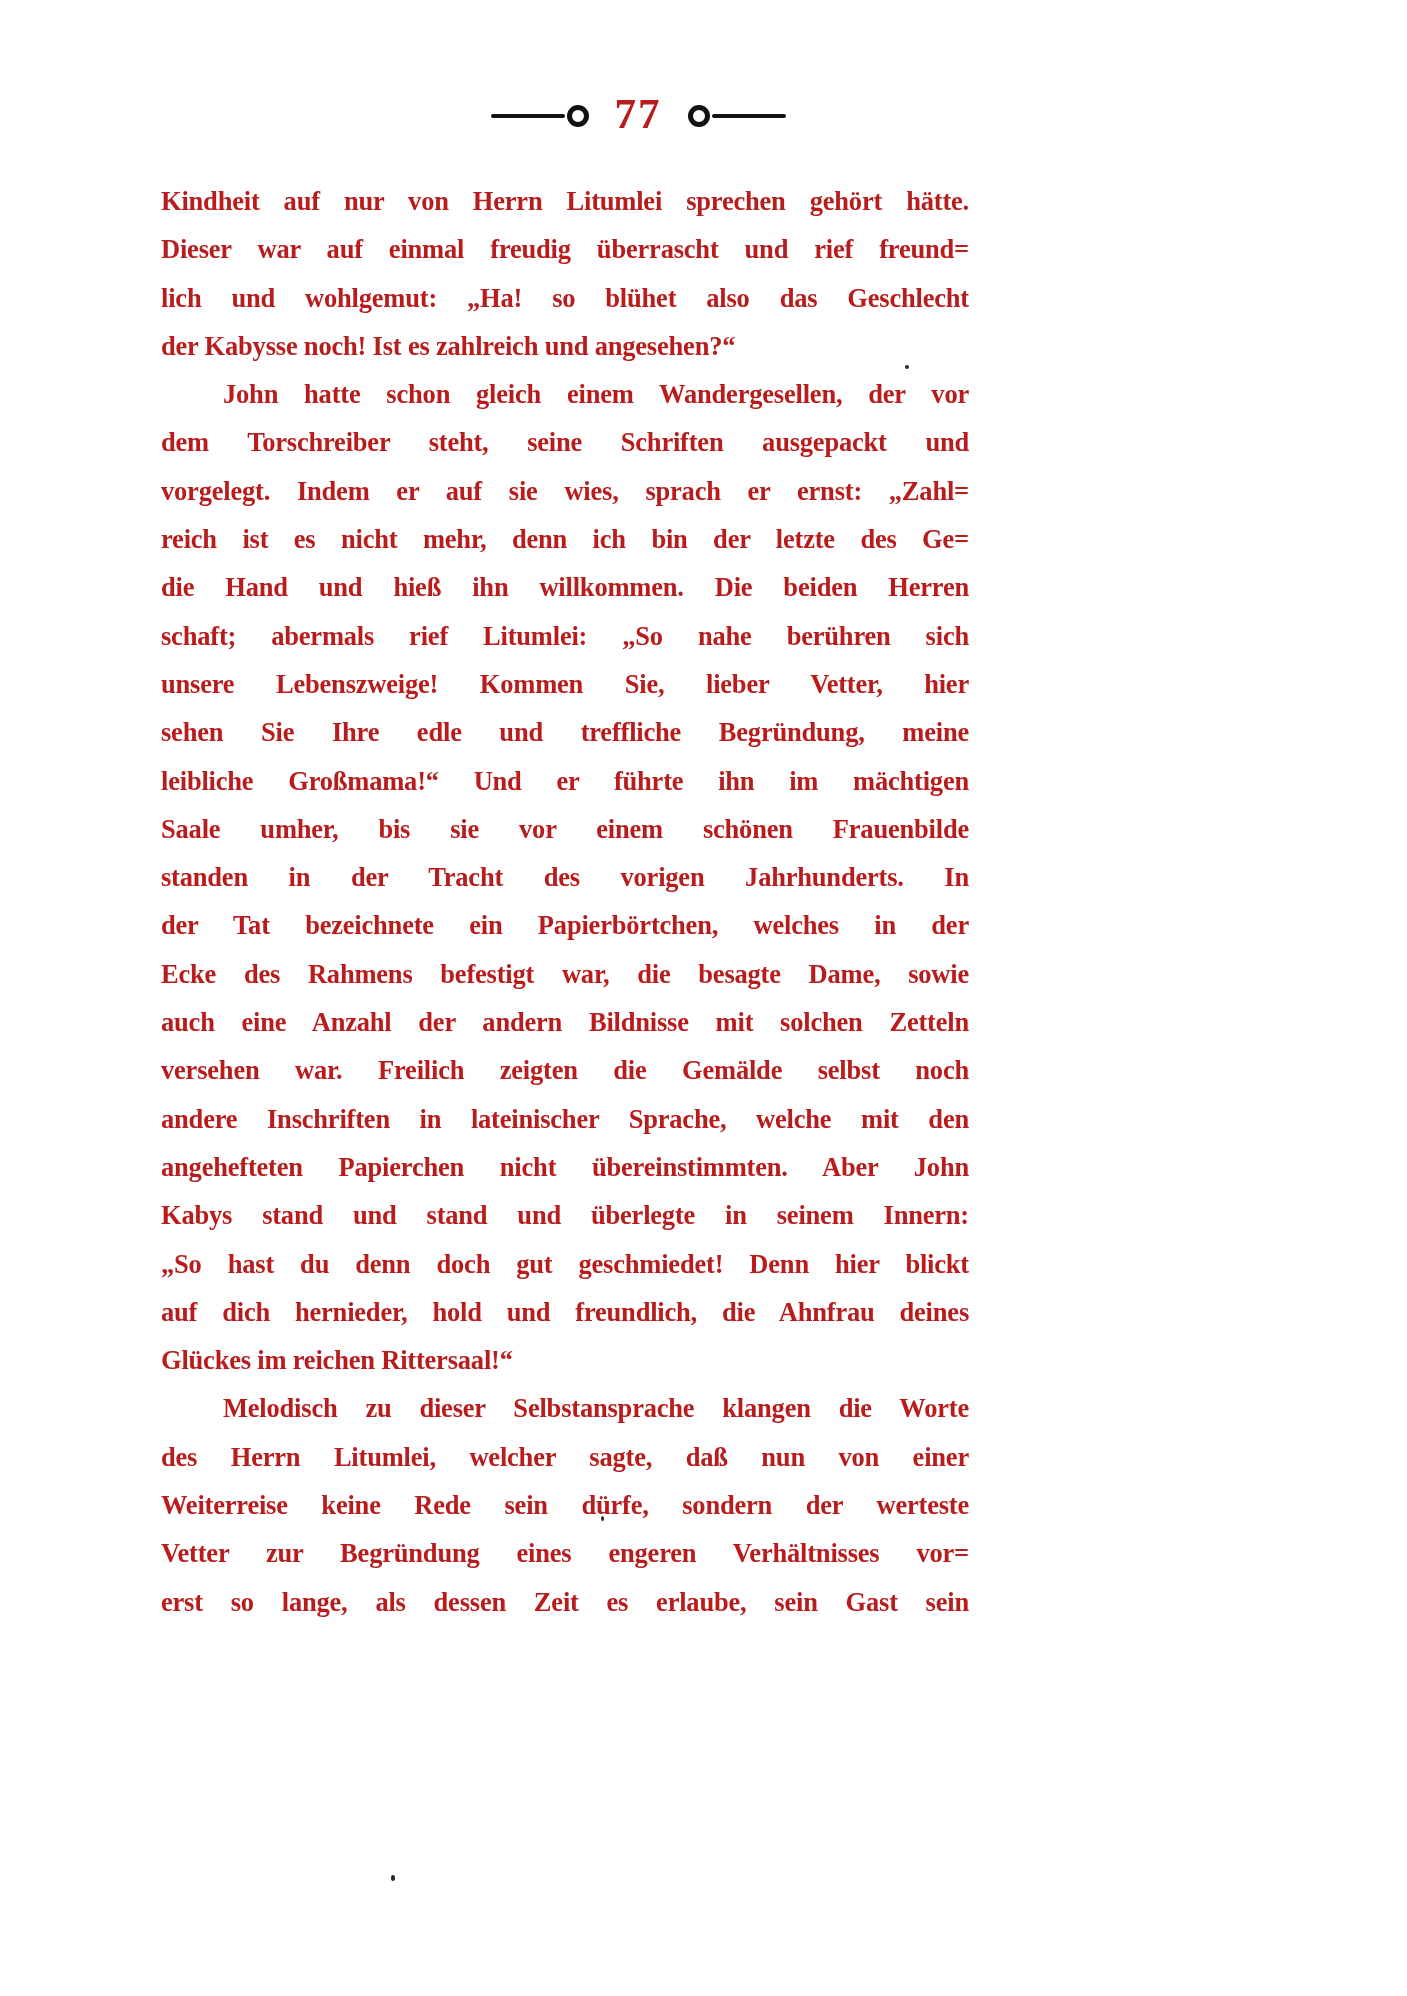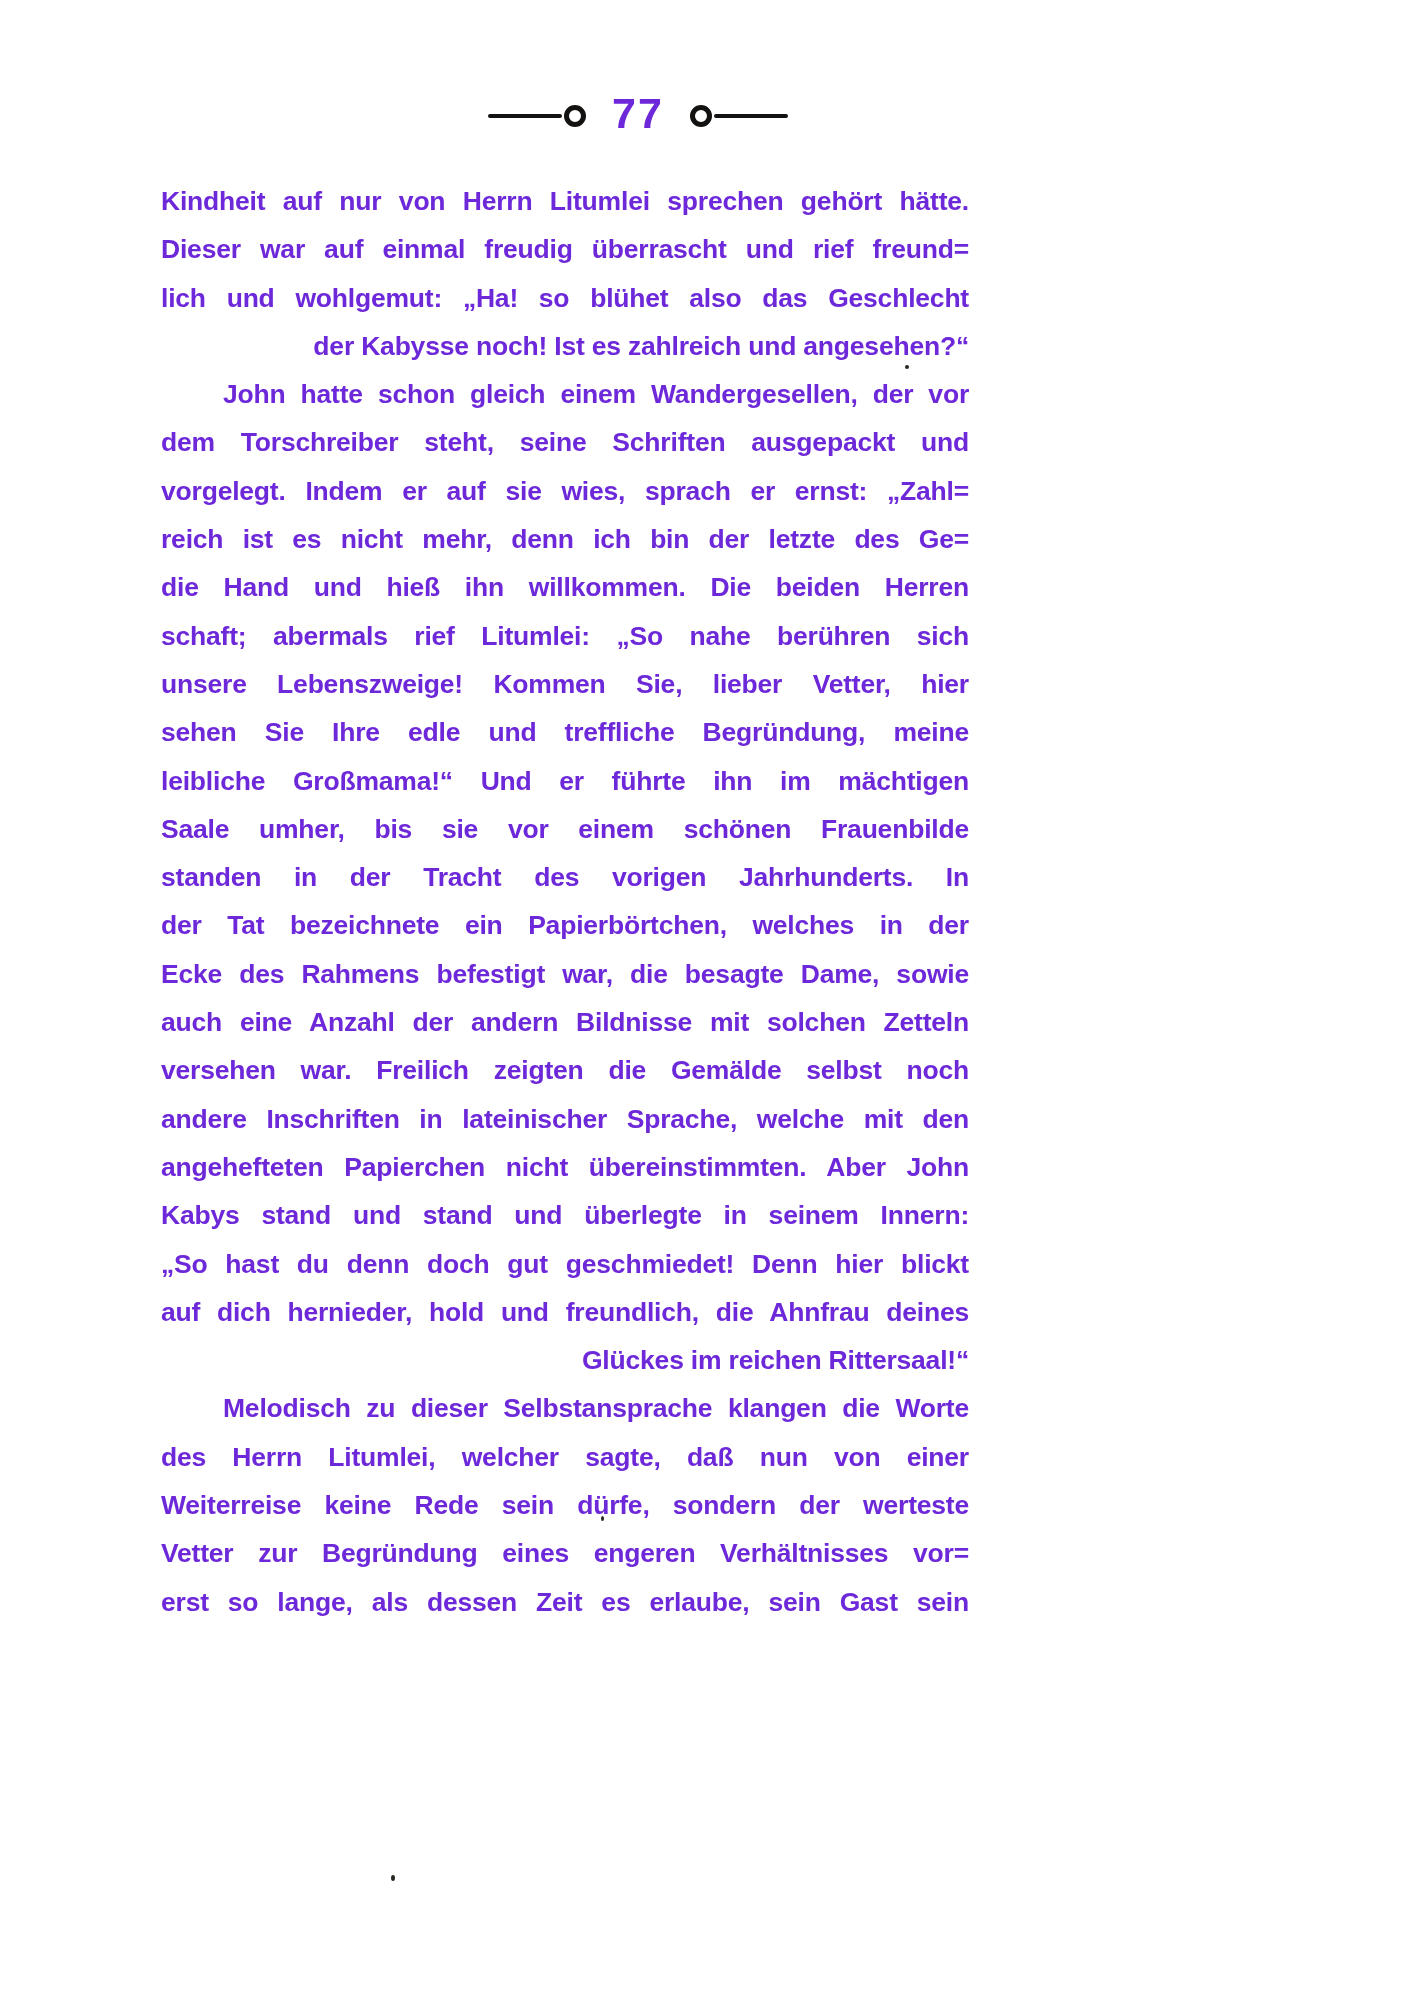--- a/index.html
+++ b/index.html
@@ -6,22 +6,22 @@
     margin: 0;
     padding: 0;
     background: #ffffff;
   }
   .page {
     position: relative;
     width: 1276px;
     height: 1996px;
     background: #ffffff;
     overflow: hidden;
-    font-family: Liberation Sans, sans-serif;
-    color: #6d28d9;
+    font-family: Liberation Serif, serif;
+    color: #b91c1c;
   }
   
   .running-head {
     position: absolute;
     top: 88px;
     left: 0;
     width: 100%;
     height: 56px;
     display: flex;
     align-items: center;
@@ -57,21 +57,21 @@
     top: 186px;
     width: 808px;
   }
   .line {
     height: 48.3px;
     font-size: 26.5px;
     font-weight: 700;
     letter-spacing: -0.2px;
     white-space: normal;
     overflow: visible;
-    text-align: right;
+    text-align: left;
   }
   .line.j {
     text-align: justify;
     text-align-last: justify;
   }
   .line.ind {
     text-indent: 62px;
   }
   
   .speck {

